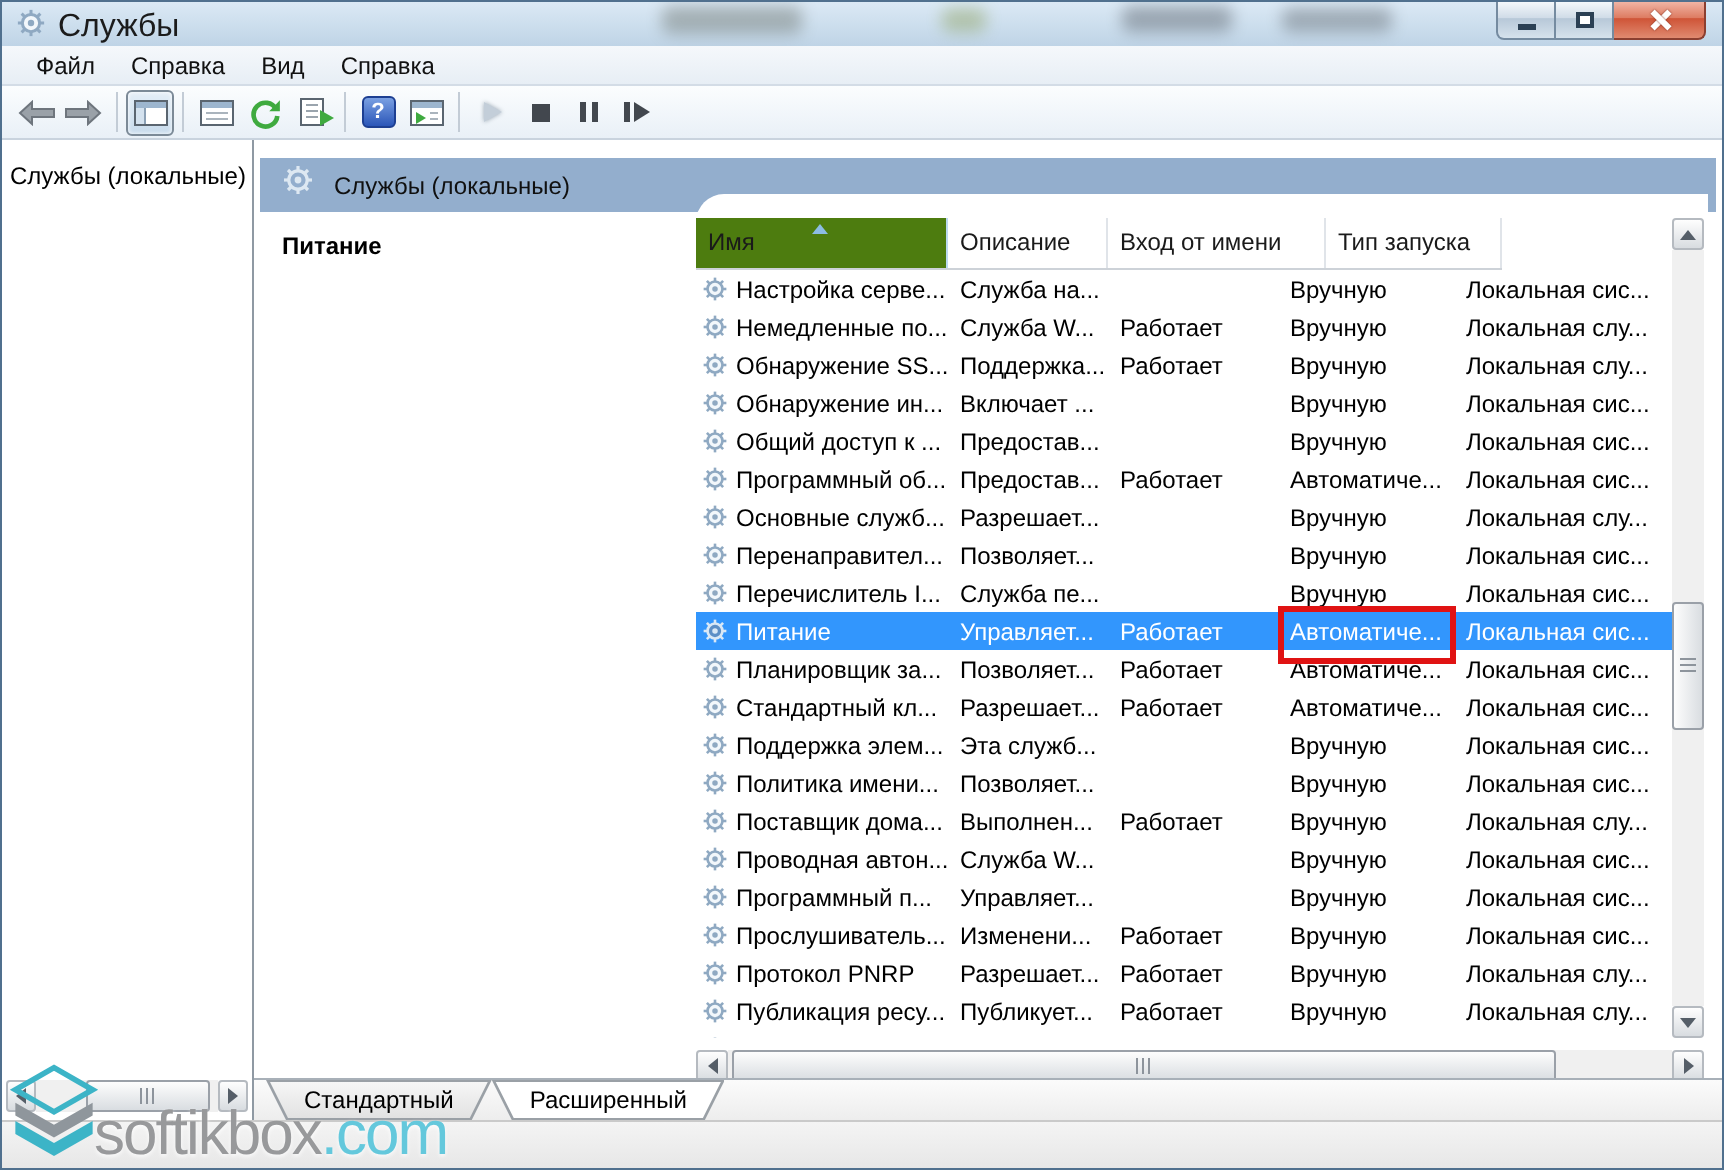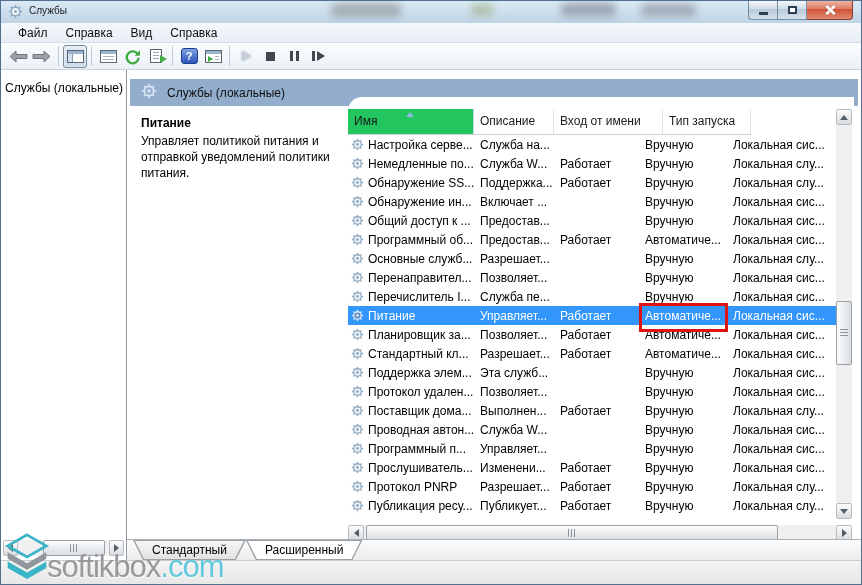--- a/index.html
+++ b/index.html
@@ -5,21 +5,21 @@
   * { margin:0; padding:0; box-sizing:border-box; }
   html,body { width:862px; height:585px; font-family:"Liberation Sans", sans-serif; }
   .window { position:relative; width:862px; height:585px; background:#fff;
             border:1px solid #50708e; box-shadow:inset 0 0 0 2px #bcd2e4; overflow:hidden; }
 
   
   .titlebar { position:absolute; top:0; left:0; right:0; height:22px;
               background:linear-gradient(#dbe9f5,#bfd4e6); overflow:hidden; }
   .blob { position:absolute; filter:blur(4px); opacity:.38; border-radius:4px; }
   .title-icon { position:absolute; left:7px; top:3px; width:15px; height:15px; }
-  .title-text { position:absolute; left:28px; top:4px; font-size:10px; color:#1b1b1b; }
+  .title-text { position:absolute; left:28px; top:4px; font-size:16px; color:#1b1b1b; }
   .win-controls { position:absolute; right:8px; top:0; display:flex; }
   .wbtn { height:19px; border:1px solid #758ba0; border-top:none; display:flex;
           align-items:center; justify-content:center;
           background:linear-gradient(#f4f8fb,#cfdbe7 45%,#b7c8d8 46%,#d6e2ec); }
   .wbtn.min { width:30px; border-radius:0 0 0 4px; }
   .wbtn.max { width:29px; border-left:none; }
   .wbtn.close { width:46px; border-left:none; border-radius:0 0 4px 0; border-color:#8c3f30;
           background:linear-gradient(#f0b4a4,#dd7a60 45%,#cf5437 46%,#e08a70); }
   .g-min { width:9px; height:3px; background:#2b4054; margin-top:6px; }
   .g-max { width:9px; height:8px; border:2px solid #2b4054; background:#fff; }
@@ -76,21 +76,21 @@
   .svc-name { font-size:12px; font-weight:bold; color:#000; }
   .desc-label { margin-top:22px; font-size:12px; color:#000; }
   .desc-text { margin-top:3px; font-size:12px; line-height:16px; color:#000; }
 
   
   .card { position:absolute; left:221px; top:27px; width:506px; height:444px; background:#fff;
           border-top-left-radius:14px; }
   .thead { position:absolute; top:12px; left:0; height:26px; display:flex; border-bottom:1px solid #cdd2d8; }
   .hcell { height:25px; line-height:25px; font-size:12px; color:#1a1a1a; padding-left:6px;
            border-right:1px solid #e0e4e9; position:relative; background:#fff; white-space:nowrap; overflow:hidden; }
-  .hcell.sorted { background:#22c55e; border-right:1px solid #bcd9ef; }
+  .hcell.sorted { background:#4d7c0f; border-right:1px solid #bcd9ef; }
   .sort-up { position:absolute; top:3px; left:58px; width:0; height:0;
            border-left:4px solid transparent; border-right:4px solid transparent; border-bottom:5px solid #8cbce4; }
   .c0 { width:126px; } .c1 { width:80px; } .c2 { width:85px; } .c3 { width:88px; } .c4 { width:109px; }
   .rows { position:absolute; top:38px; left:0; width:488px; height:384px; overflow:hidden; }
   .trow { display:flex; height:19px; align-items:center; }
   .trow.selected { background:var(--sel,#3296fd); color:#fff; }
   .cell { font-size:12px; color:inherit; padding-left:6px; white-space:nowrap; overflow:hidden; }
   .trow .c0 { display:flex; align-items:center; gap:4px; padding-left:3px; }
   .gear-s { flex:0 0 13px; width:13px; height:13px; }
   .red-box { position:absolute; left:291px; top:206px; width:89px; height:29px;
@@ -287,21 +287,20 @@
               </g>
               <circle cx="8" cy="8" r="4.6" fill="#93aecd" stroke="#dde8f2" stroke-width="1.6"></circle>
               <circle cx="8" cy="8" r="1.7" fill="#dde8f2"></circle>
             </svg>
         </span>
         <span class="banner-label">Службы (локальные)</span>
       </div>
 
       <div class="detail">
         <div class="svc-name">Питание</div>
-        <div class="desc-text">Управляет политикой питания и отправкой уведомлений политики питания.</div>
       </div>
 
       <div class="card">
         <div class="thead">
           <div class="hcell c0 sorted"><span class="sort-up"></span><span>Имя</span></div>
           <div class="hcell c1">Описание</div>
           <div class="hcell c4">Вход от имени</div>
           <div class="hcell c3">Тип запуска</div>
         </div>
         <div class="rows">
@@ -557,21 +556,21 @@
                 <svg class="gear-s" viewBox="0 0 16 16">
                   <g stroke="#8fa9c2" stroke-width="1.6">
                     <line x1="8" y1="1" x2="8" y2="15"></line>
                     <line x1="1" y1="8" x2="15" y2="8"></line>
                     <line x1="3" y1="3" x2="13" y2="13"></line>
                     <line x1="13" y1="3" x2="3" y2="13"></line>
                   </g>
                   <circle cx="8" cy="8" r="4.6" fill="#f2f7fb" stroke="#8fa9c2" stroke-width="1.6"></circle>
                   <circle cx="8" cy="8" r="1.7" fill="#8fa9c2"></circle>
                 </svg>
-                <span>Протокол удален...</span>
+                <span>Политика имени...</span>
               </div>
               <div class="cell c1">Позволяет...</div>
               <div class="cell c2"></div>
               <div class="cell c3">Вручную</div>
               <div class="cell c4">Локальная сис...</div>
             </div>
             <div class="trow">
               <div class="cell c0">
                 <svg class="gear-s" viewBox="0 0 16 16">
                   <g stroke="#8fa9c2" stroke-width="1.6">

